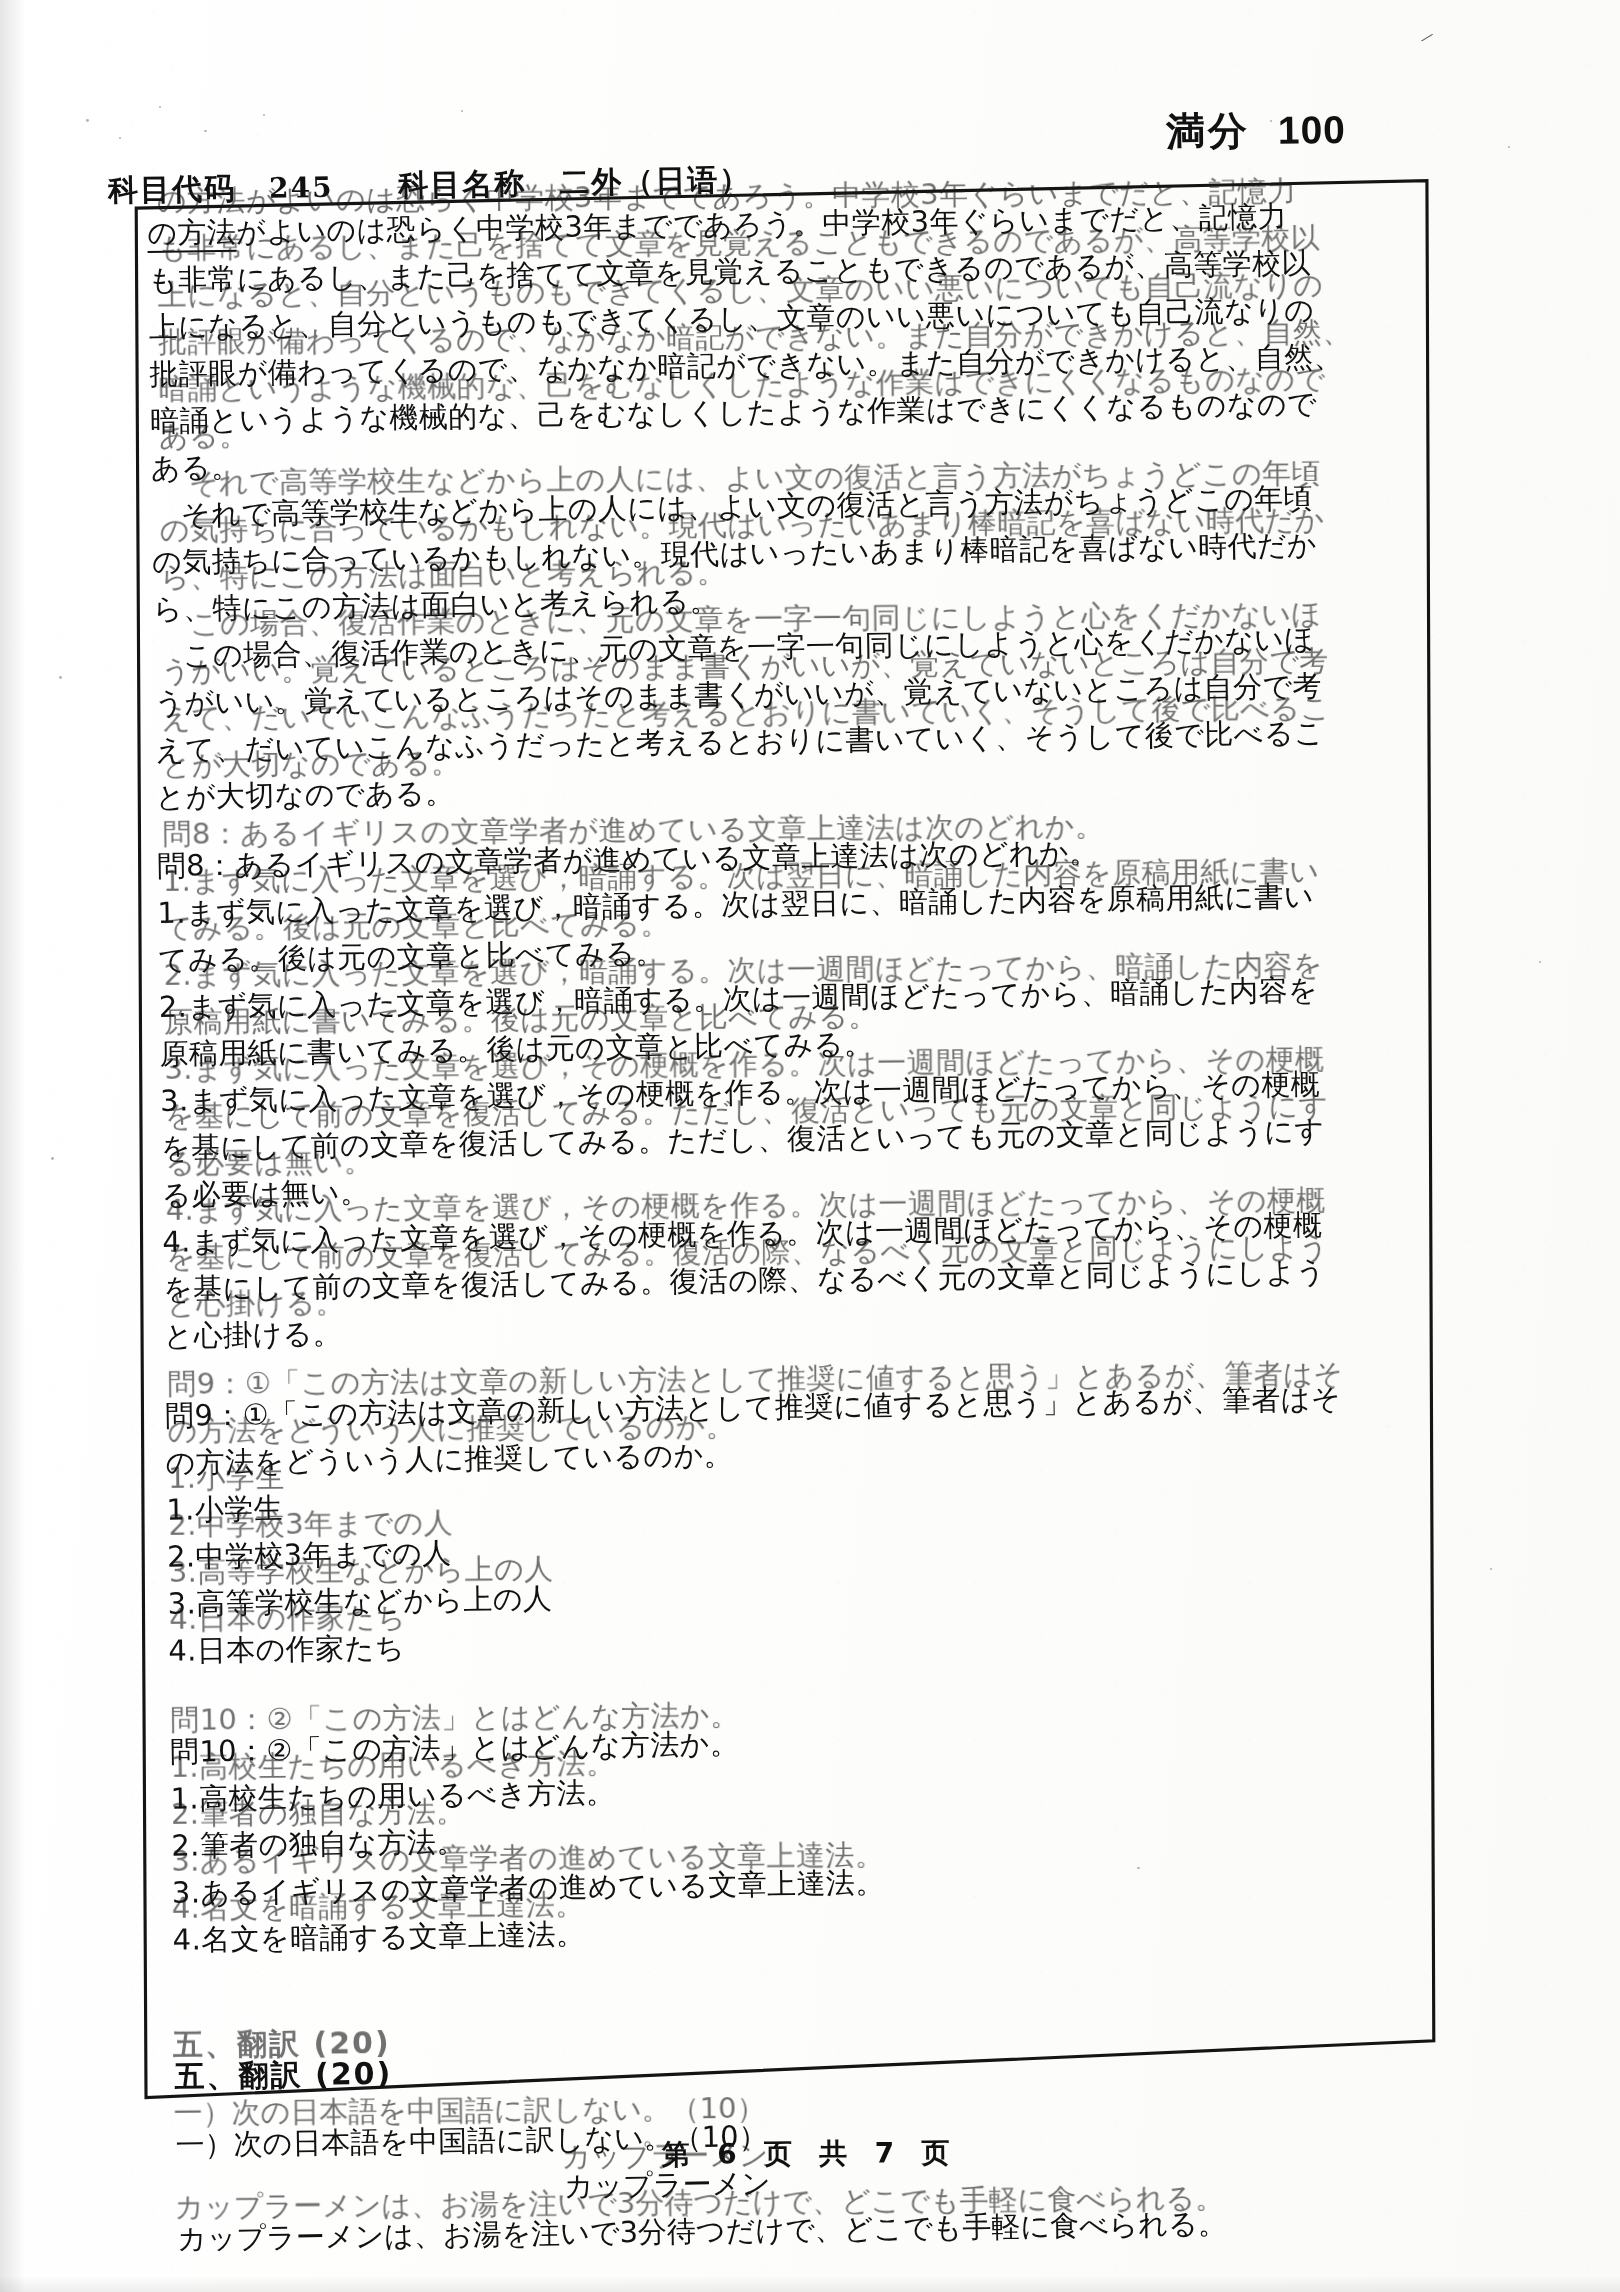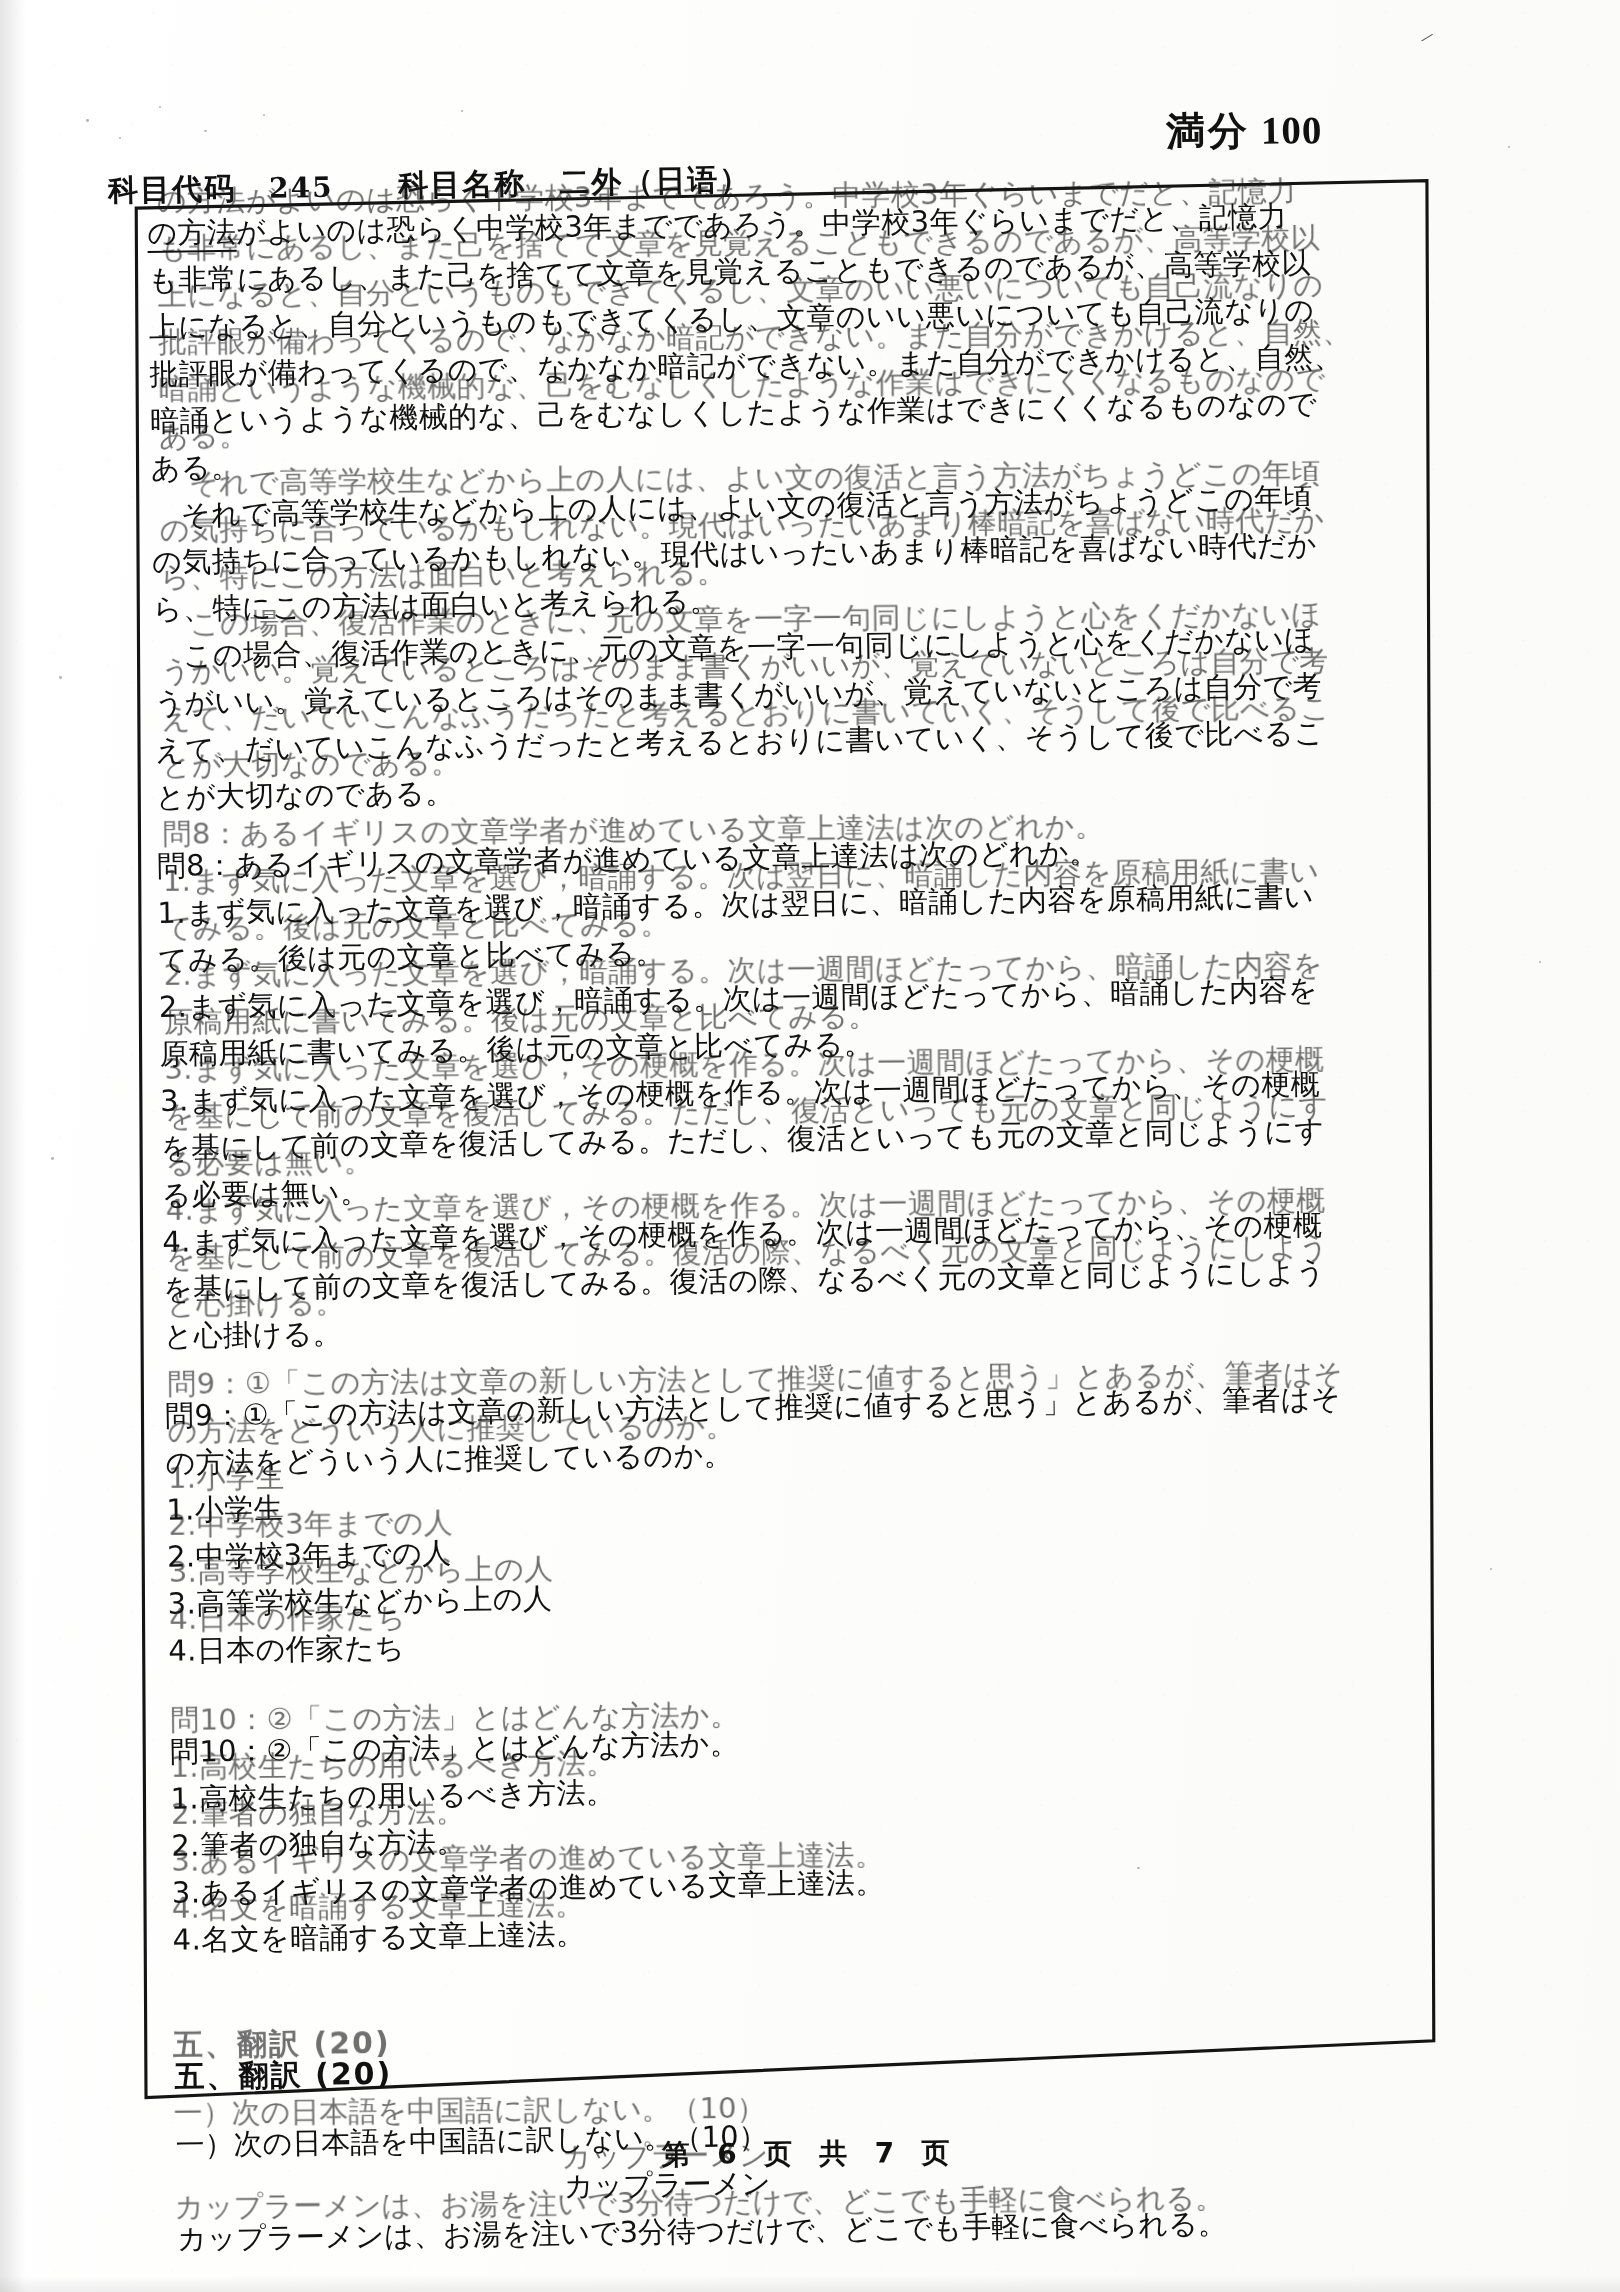--- a/index.html
+++ b/index.html
@@ -27,21 +27,21 @@
 
   
   #scan-root{position:absolute;inset:0;}
 
   .score-line{
     position:absolute;left:1166px;top:104px;
     font-size:39px;font-weight:bold;letter-spacing:2.9px;
     transform:rotate(-0.6deg);
     white-space:nowrap;
   }
-  .score-line .num{font-family:Liberation Serif, serif;margin-left:11px;letter-spacing:1px;}
+  .score-line .num{font-family:Liberation Sans, sans-serif;margin-left:28px;letter-spacing:1px;}
 
   .code-line{
     position:absolute;left:108px;top:165px;
     font-size:30px;font-weight:bold;letter-spacing:2px;
     transform:rotate(-1deg);
     white-space:nowrap;
   }
   .code-line .gap{display:inline-block;width:33px;}
   .code-line .gap2{display:inline-block;width:65px;}
   .code-line .num{font-family:"DejaVu Serif","Liberation Serif",serif;font-size:28px;}

